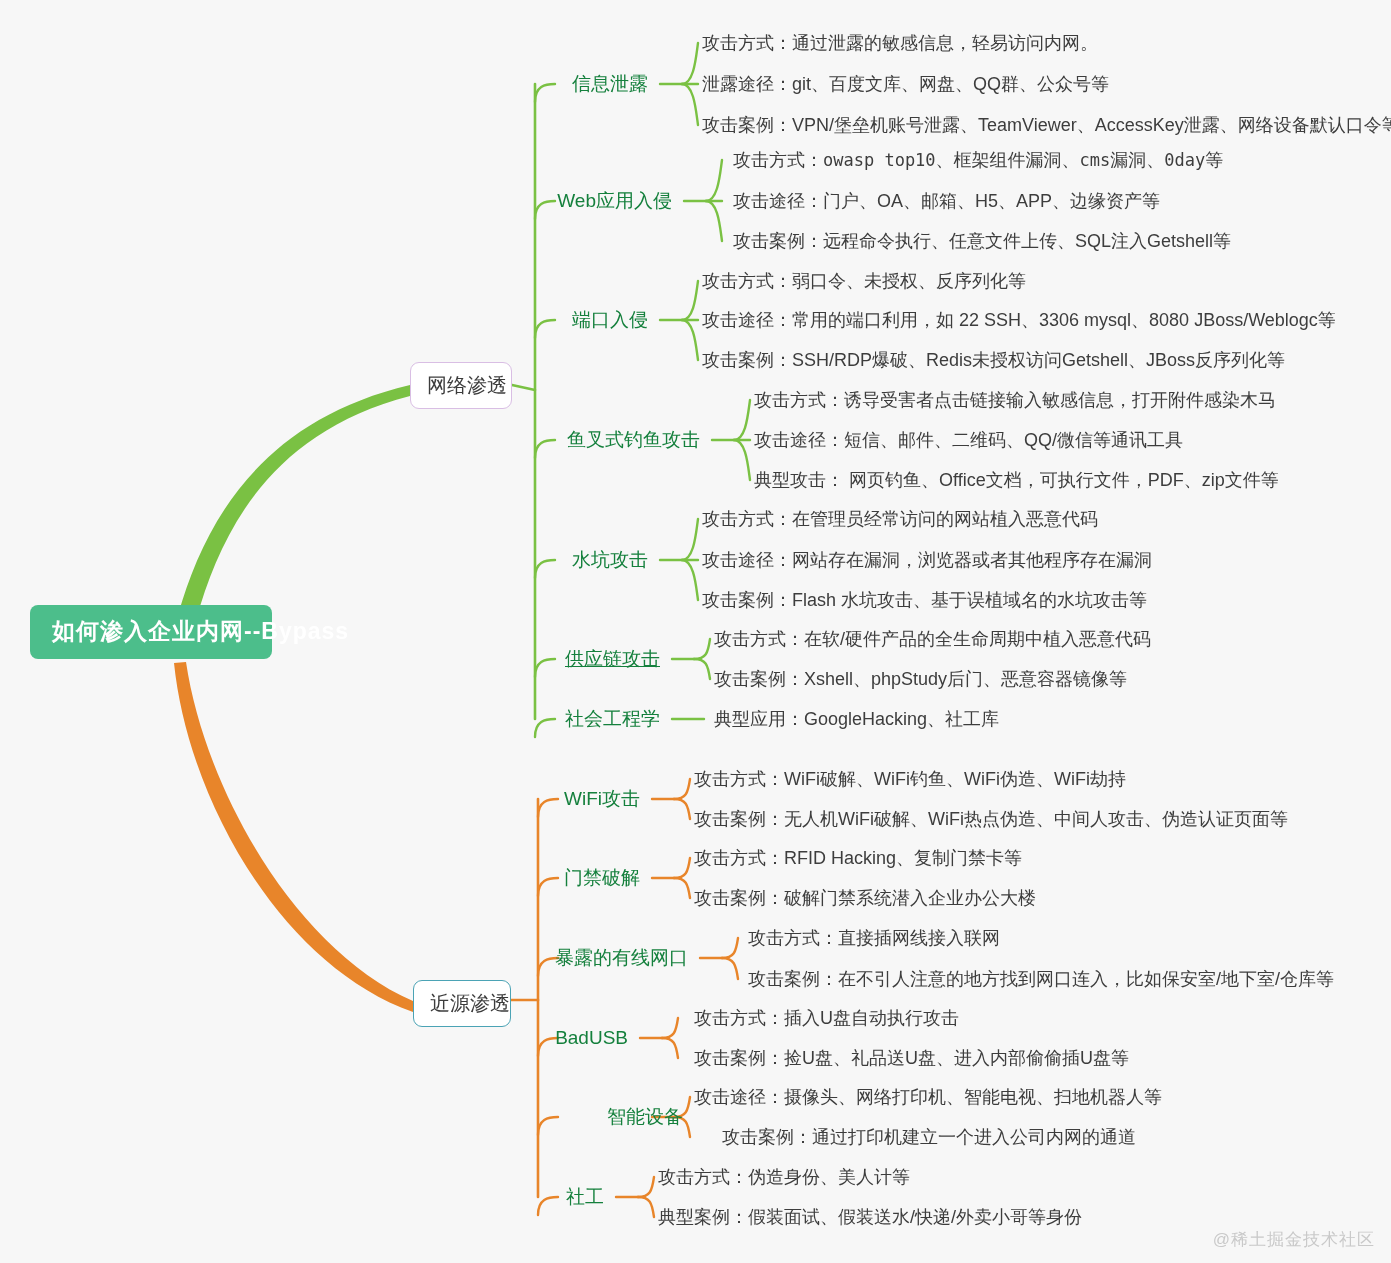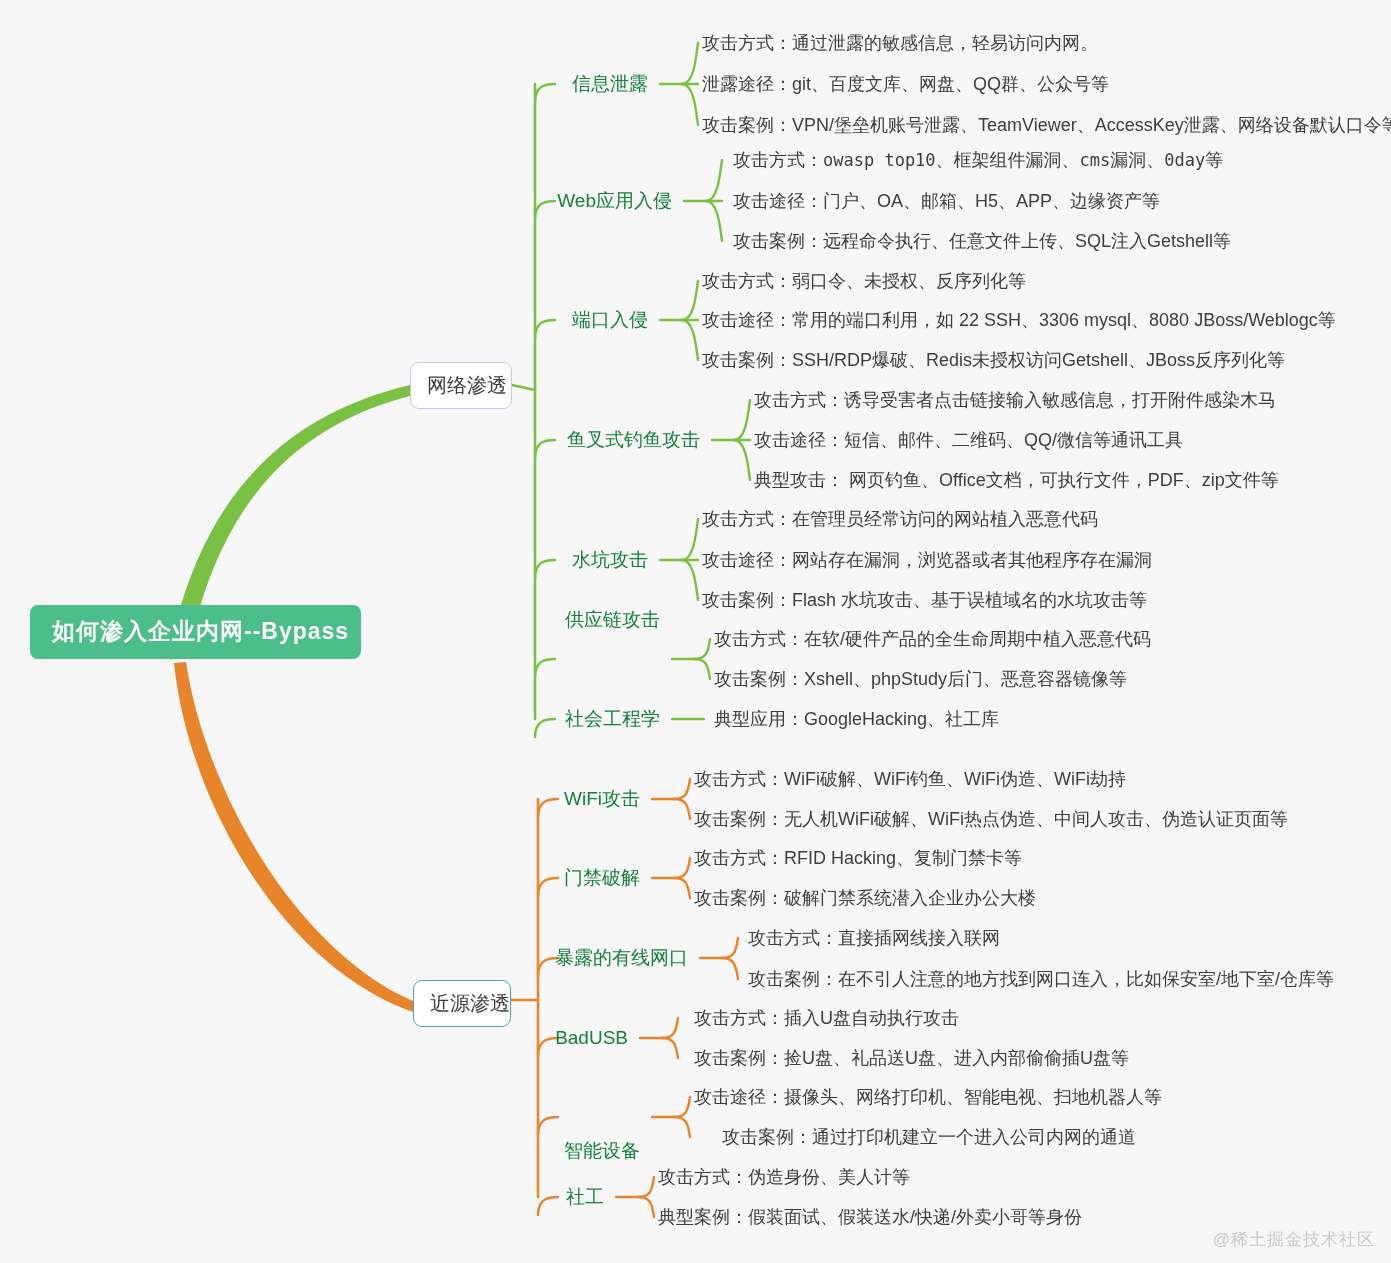--- a/index.html
+++ b/index.html
@@ -19,21 +19,21 @@
   .root{
     left:30px;top:605px;
     background:#4CBE8B;
     border-radius:8px;
     padding:13px 22px 15px 22px;
     color:#ffffff;
     font-size:23px;
     font-weight:bold;
     letter-spacing:1px;
     box-sizing:border-box;
-    width:331px;
+    width:242px;
     line-height:26px;
   }
 
   
   .branch{
     background:#ffffff;
     border-radius:9px;
     padding:9px 16px;
     font-size:20px;
     color:#3c3c3c;
@@ -151,27 +151,27 @@
   <div class="node branch branch-orange">
     <span>近源渗透</span>
   </div>
 
   <div id="topics">
       <div class="node topic" style="left: 0px; top: 84px; width: 648px;">信息泄露</div>
       <div class="node topic" style="left: 0px; top: 201px; width: 672px;">Web应用入侵</div>
       <div class="node topic" style="left: 0px; top: 320px; width: 648px;">端口入侵</div>
       <div class="node topic" style="left: 0px; top: 440px; width: 700px;">鱼叉式钓鱼攻击</div>
       <div class="node topic" style="left: 0px; top: 560px; width: 648px;">水坑攻击</div>
-      <div class="node topic" style="left: 0px; top: 620px; width: 660px;">供应链攻击</div>
+      <div class="node topic" style="left: 0px; top: 659px; width: 660px; text-decoration: underline;">供应链攻击</div>
       <div class="node topic" style="left: 0px; top: 719px; width: 660px;">社会工程学</div>
       <div class="node topic" style="left: 0px; top: 799px; width: 640px;">WiFi攻击</div>
       <div class="node topic" style="left: 0px; top: 878px; width: 640px;">门禁破解</div>
       <div class="node topic" style="left: 0px; top: 958px; width: 688px;">暴露的有线网口</div>
       <div class="node topic" style="left: 0px; top: 1038px; width: 628px;">BadUSB</div>
-      <div class="node topic" style="left: 0px; top: 1151px; width: 640px;">智能设备</div>
+      <div class="node topic" style="left: 0px; top: 1117px; width: 640px; padding-left: 43px;">智能设备</div>
       <div class="node topic" style="left: 0px; top: 1197px; width: 604px;">社工</div>
     </div>
   <div id="leaves">
       <div class="node leaf" style="left: 702px; top: 43px;">攻击方式：通过泄露的敏感信息，轻易访问内网。</div>
       <div class="node leaf" style="left: 702px; top: 84px;">泄露途径：git、百度文库、网盘、QQ群、公众号等</div>
       <div class="node leaf" style="left: 702px; top: 125px;">攻击案例：VPN/堡垒机账号泄露、TeamViewer、AccessKey泄露、网络设备默认口令等</div>
       <div class="node leaf" style="left: 733px; top: 160px;"><span>攻击方式：</span><span class="mono">owasp top10</span><span>、框架组件漏洞、</span><span class="mono">cms</span><span>漏洞、</span><span class="mono">0day</span><span>等</span></div>
       <div class="node leaf" style="left: 733px; top: 201px;">攻击途径：门户、OA、邮箱、H5、APP、边缘资产等</div>
       <div class="node leaf" style="left: 733px; top: 241px;">攻击案例：远程命令执行、任意文件上传、SQL注入Getshell等</div>
       <div class="node leaf" style="left: 702px; top: 281px;">攻击方式：弱口令、未授权、反序列化等</div>

